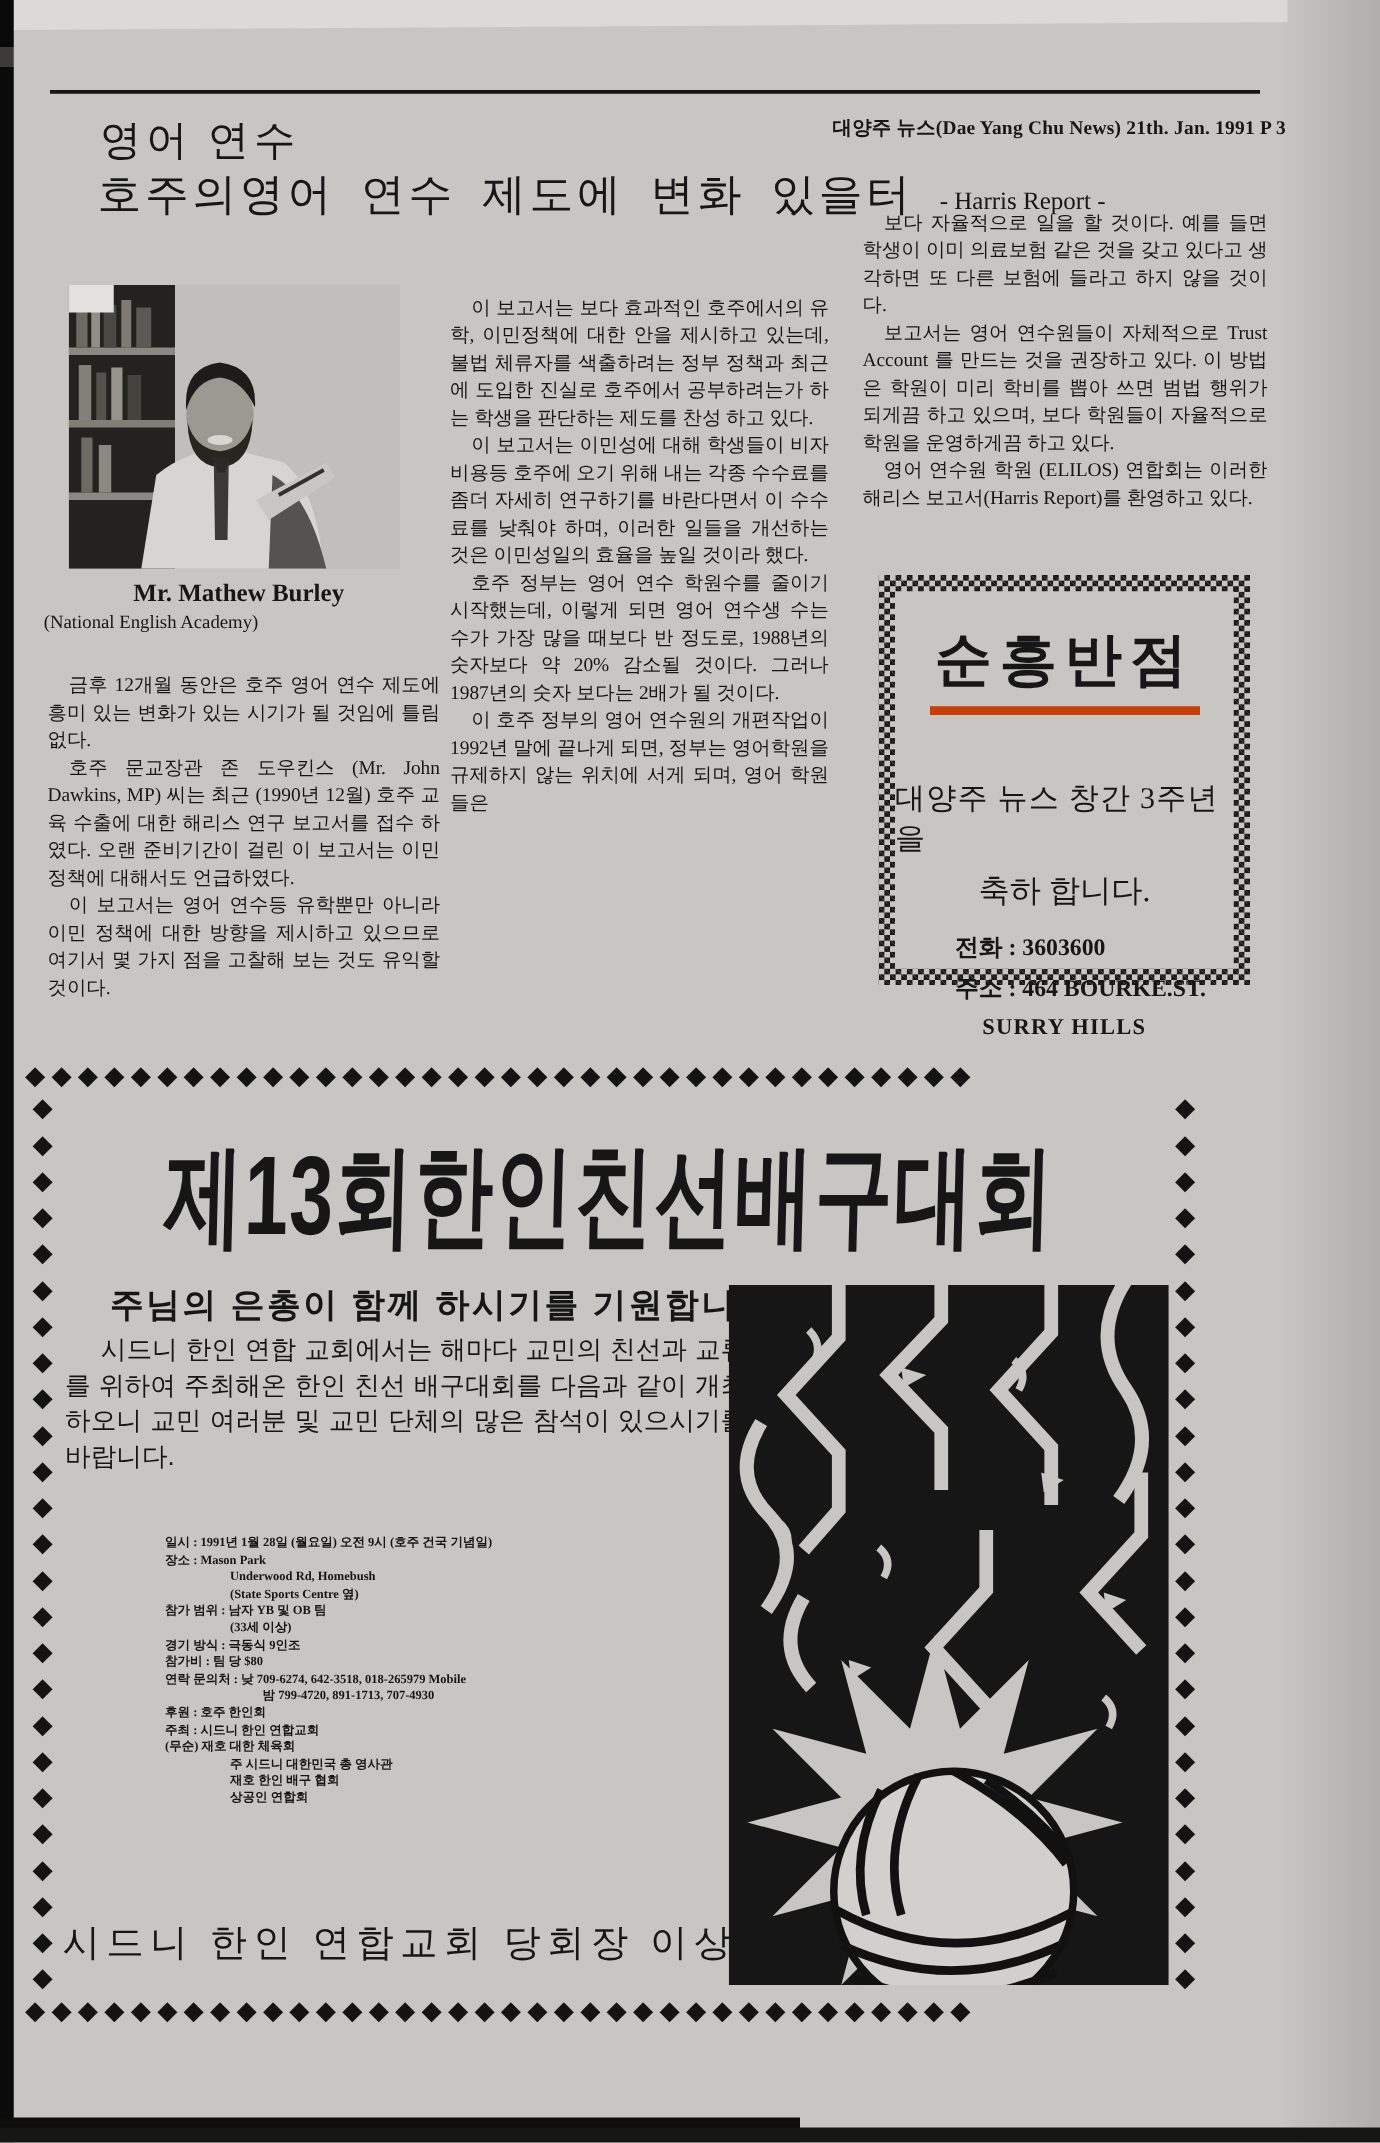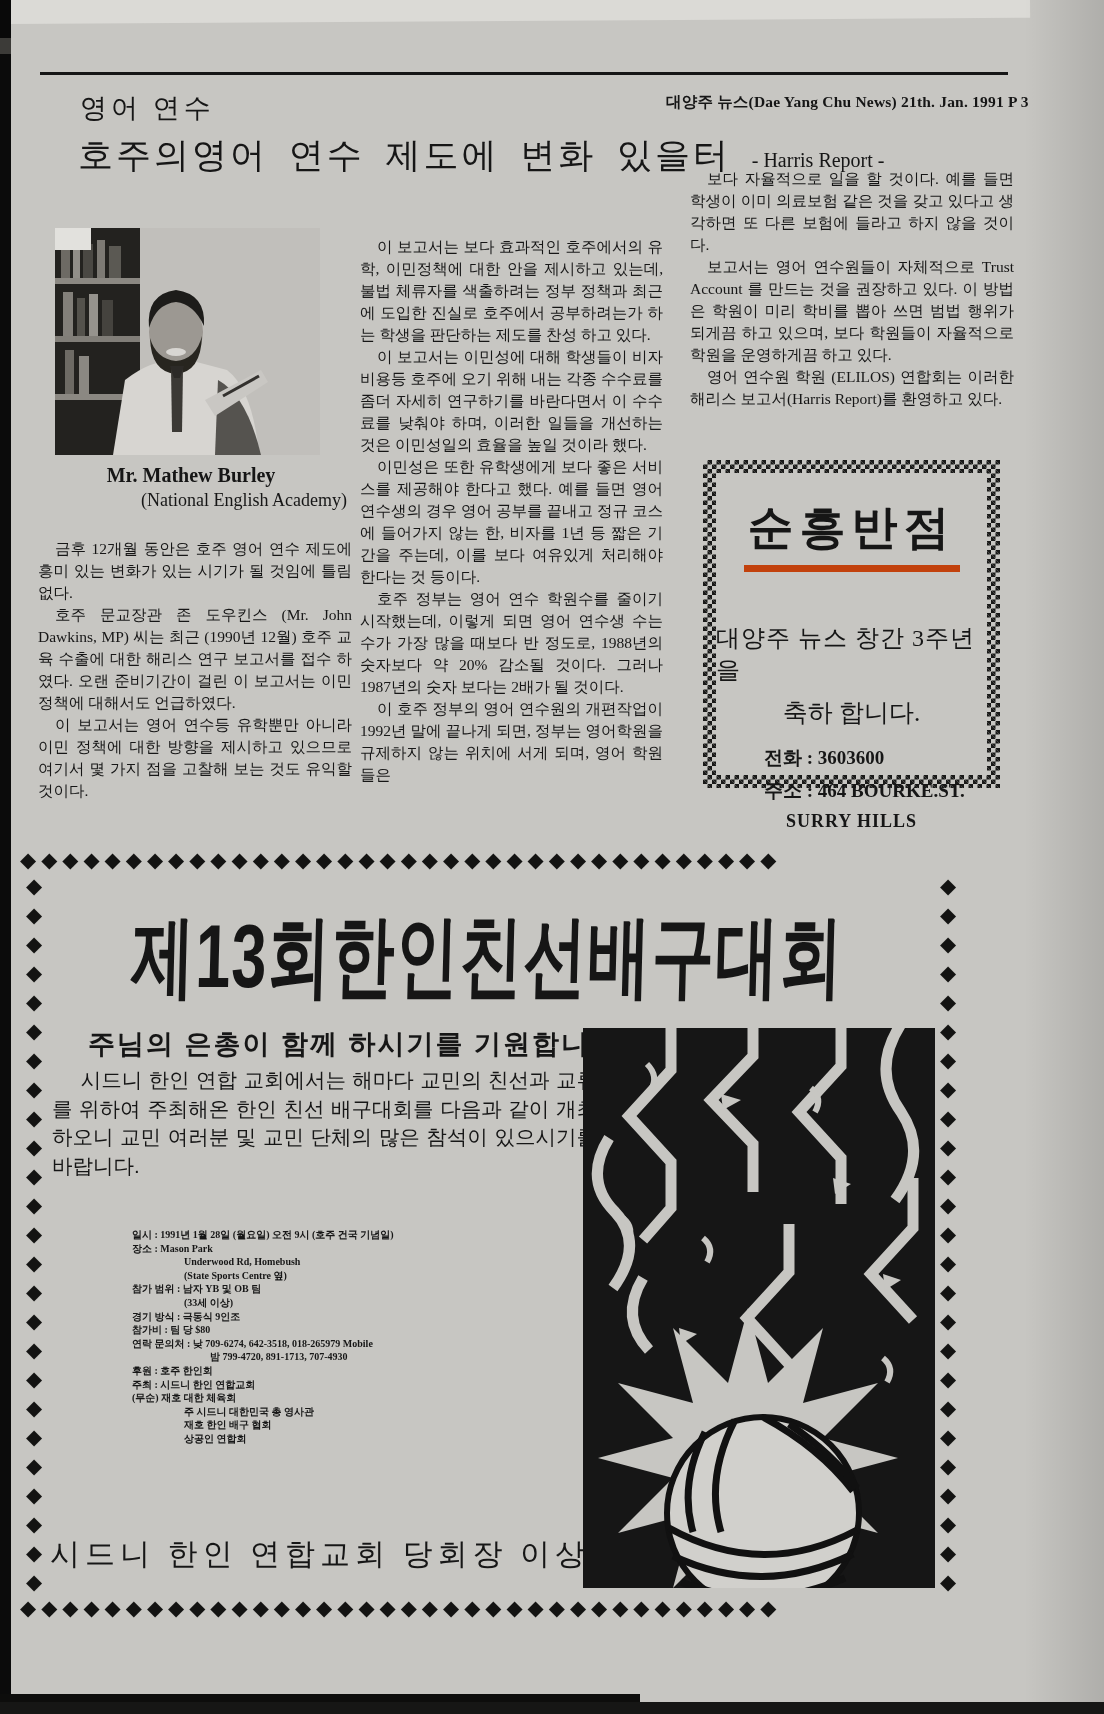--- a/index.html
+++ b/index.html
@@ -13,30 +13,30 @@
                  background:linear-gradient(#090909 0 38px,#3c3b38 38px 54px,#0b0b0b 54px 100%); }
   .edge-top    { position:absolute; left:10px; top:0; width:1020px; height:24px;
                  background:#dbdad6; transform:rotate(-0.35deg); transform-origin:left top; }
   .edge-right  { position:absolute; right:0; top:0; width:80px; height:100%;
                  background:linear-gradient(to right, rgba(0,0,0,0), rgba(0,0,0,0.12)); }
   .edge-bottom { position:absolute; left:0; bottom:0; width:100%; height:12px; background:#161615; }
   .edge-bottom-left { position:absolute; left:0; bottom:0; width:640px; height:20px; background:#0d0d0c; }
 
   .rule-top { position:absolute; left:40px; top:72px; width:968px; height:3px; background:#161616; }
 
-  .section-label { position:absolute; left:80px; top:90px; font-size:27px; letter-spacing:4px;text-align:center; }
+  .section-label { position:absolute; left:80px; top:90px; font-size:33px; letter-spacing:4px;text-align:center; }
   .headline { position:absolute; left:78px; top:132px; font-size:35px; letter-spacing:3px; word-spacing:9px; white-space:nowrap; }
   .headline .suffix { font-size:20px; letter-spacing:0; word-spacing:0; }
   .dateline { position:absolute; left:666px; top:92px; font-size:15.5px; font-weight:bold; letter-spacing:0.2px; }
 
   .photo { position:absolute; left:55px; top:228px; width:265px; height:227px; }
   .photo svg { display:block; width:100%; height:100%; }
   .caption-name { position:absolute; left:35px; top:464px; width:312px; text-align:center;
                   font-size:20px; font-weight:bold; }
-  .caption-org  { position:absolute; left:35px; top:490px; width:312px; text-align:right; font-size:18px; }
+  .caption-org  { position:absolute; left:35px; top:490px; width:312px; text-align:left; font-size:15px; }
 
   .col { position:absolute; font-size:15.5px; line-height:22px; text-align:justify; }
   .col p { margin:0; text-indent:1.1em; }
   .col1 { left:38px;  top:538px; width:314px; }
   .col2 { left:360px; top:236px; width:303px; }
   .col3 { left:668px; top:168px; width:324px;margin-left:22px; }
 
   
   .restaurant-ad {
     position:absolute; left:703px; top:460px; width:297px; height:328px;
@@ -138,21 +138,20 @@
   <div class="caption-org">(National English Academy)</div>
 
   <div class="col col1">
       <p>금후 12개월 동안은 호주 영어 연수 제도에 흥미 있는 변화가 있는 시기가 될 것임에 틀림 없다.</p>
       <p>호주 문교장관 존 도우킨스 (Mr. John Dawkins, MP) 씨는 최근 (1990년 12월) 호주 교육 수출에 대한 해리스 연구 보고서를 접수 하였다. 오랜 준비기간이 걸린 이 보고서는 이민정책에 대해서도 언급하였다.</p>
       <p>이 보고서는 영어 연수등 유학뿐만 아니라 이민 정책에 대한 방향을 제시하고 있으므로 여기서 몇 가지 점을 고찰해 보는 것도 유익할 것이다.</p>
     </div>
   <div class="col col2">
       <p>이 보고서는 보다 효과적인 호주에서의 유학, 이민정책에 대한 안을 제시하고 있는데, 불법 체류자를 색출하려는 정부 정책과 최근에 도입한 진실로 호주에서 공부하려는가 하는 학생을 판단하는 제도를 찬성 하고 있다.</p>
       <p>이 보고서는 이민성에 대해 학생들이 비자 비용등 호주에 오기 위해 내는 각종 수수료를 좀더 자세히 연구하기를 바란다면서 이 수수료를 낮춰야 하며, 이러한 일들을 개선하는 것은 이민성일의 효율을 높일 것이라 했다.</p>
-      <p>이민성은 또한 유학생에게 보다 좋은 서비스를 제공해야 한다고 했다. 예를 들면 영어 연수생의 경우 영어 공부를 끝내고 정규 코스에 들어가지 않는 한, 비자를 1년 등 짧은 기간을 주는데, 이를 보다 여유있게 처리해야 한다는 것 등이다.</p>
       <p>호주 정부는 영어 연수 학원수를 줄이기 시작했는데, 이렇게 되면 영어 연수생 수는 수가 가장 많을 때보다 반 정도로, 1988년의 숫자보다 약 20% 감소될 것이다. 그러나 1987년의 숫자 보다는 2배가 될 것이다.</p>
       <p>이 호주 정부의 영어 연수원의 개편작업이 1992년 말에 끝나게 되면, 정부는 영어학원을 규제하지 않는 위치에 서게 되며, 영어 학원들은</p>
     </div>
   <div class="col col3">
       <p>보다 자율적으로 일을 할 것이다. 예를 들면 학생이 이미 의료보험 같은 것을 갖고 있다고 생각하면 또 다른 보험에 들라고 하지 않을 것이다.</p>
       <p>보고서는 영어 연수원들이 자체적으로 Trust Account 를 만드는 것을 권장하고 있다. 이 방법은 학원이 미리 학비를 뽑아 쓰면 범법 행위가 되게끔 하고 있으며, 보다 학원들이 자율적으로 학원을 운영하게끔 하고 있다.</p>
       <p>영어 연수원 학원 (ELILOS) 연합회는 이러한 해리스 보고서(Harris Report)를 환영하고 있다.</p>
     </div>
 
   <div class="restaurant-ad">

